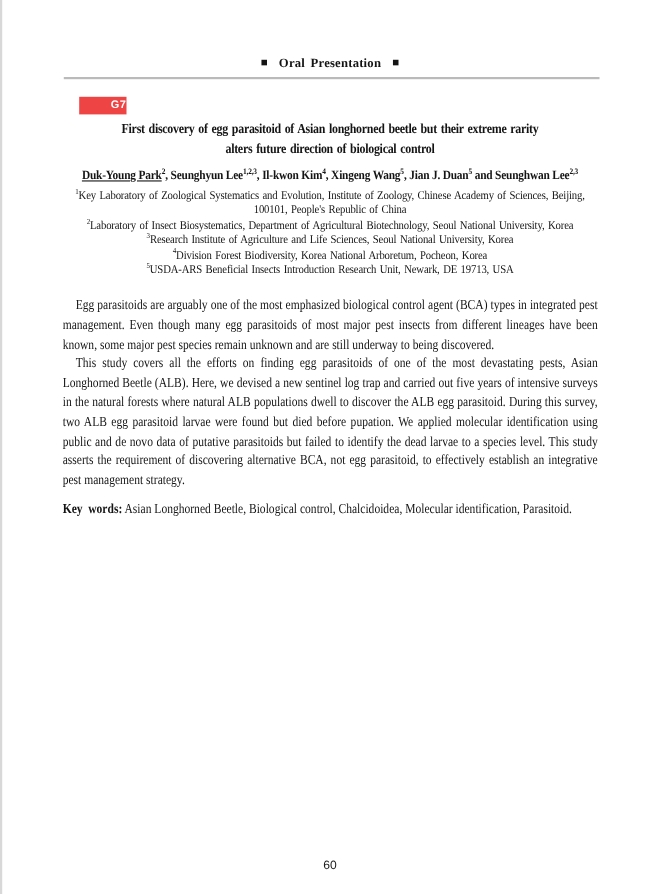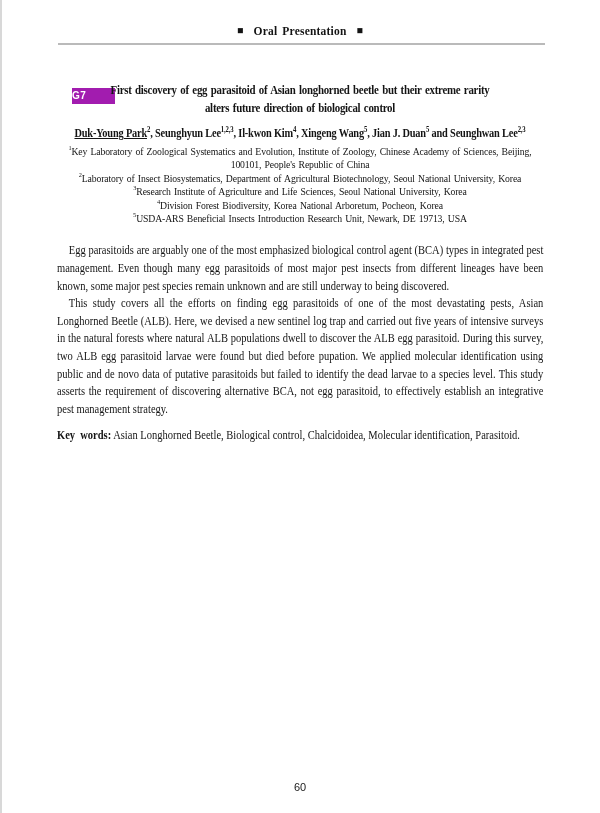--- a/index.html
+++ b/index.html
@@ -11,21 +11,21 @@
     font-family: "Liberation Serif", serif;
     color: #141414;
   }
   .scan-edge-left {
     position: absolute; left: 0; top: 0;
     width: 2px; height: 100%;
     background: #d8d8d8;
   }
   
   .page-header {
-    padding-top: 24px;
+    padding-top: 51px;
     text-align: center;
     font-weight: bold;
     font-size: 11.5px;
     line-height: 14px;
     letter-spacing: 0.2px;
     word-spacing: 2px;
   }
   .square-icon {
     font-size: 10.5px;
     position: relative; top: -1px;
@@ -35,27 +35,27 @@
   .header-rule {
     height: 2px;
     background: #bababa;
     margin: 4px 55px 0 58px;
   }
   
   .session-badge {
     position: absolute;
     left: 72px; top: 88px;
     width: 43px; height: 16px;
-    background: #a21caf;
+    background: #ef4444;
     color: #ffffff;
     font-family: "Liberation Sans", sans-serif;
     font-weight: bold;
     font-size: 10px;
     line-height: 16px;
-    text-align: left;
+    text-align: right;
     letter-spacing: 0.5px;
   }
   
   .title-block {
     margin-top: 37px;
     width: 600px;
     transform: scaleX(0.87);
     transform-origin: 50% 0;
     font-weight: bold;
     font-size: 12.5px;

